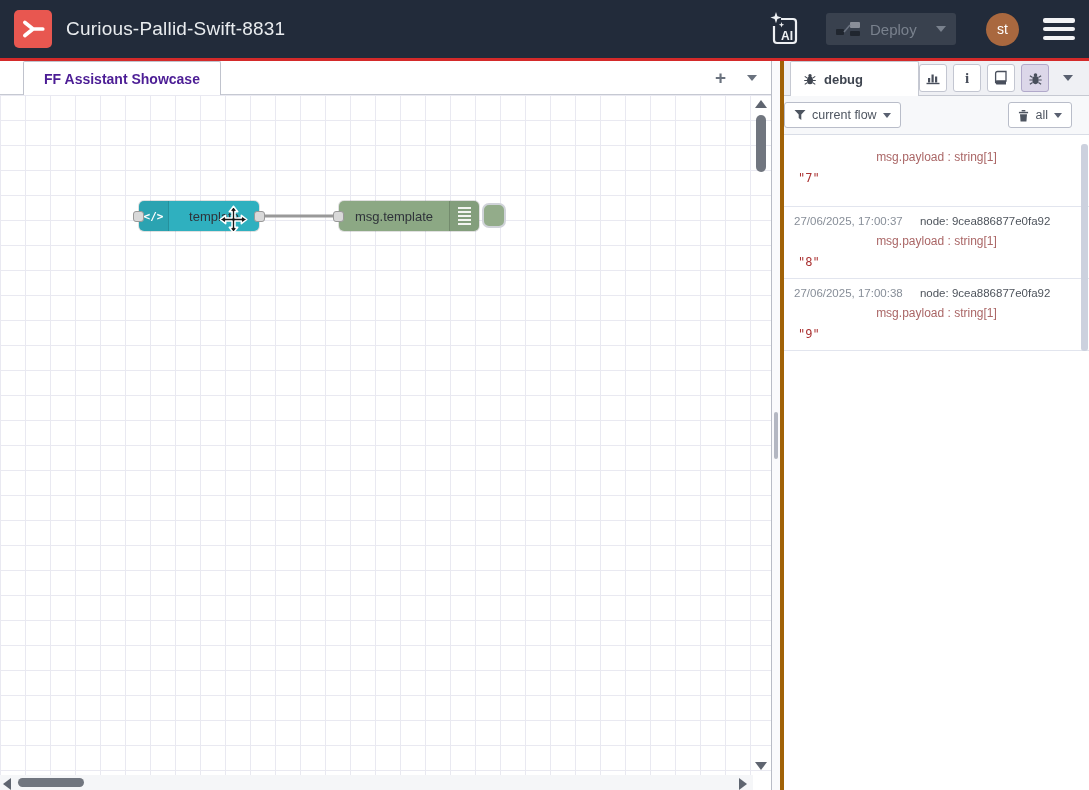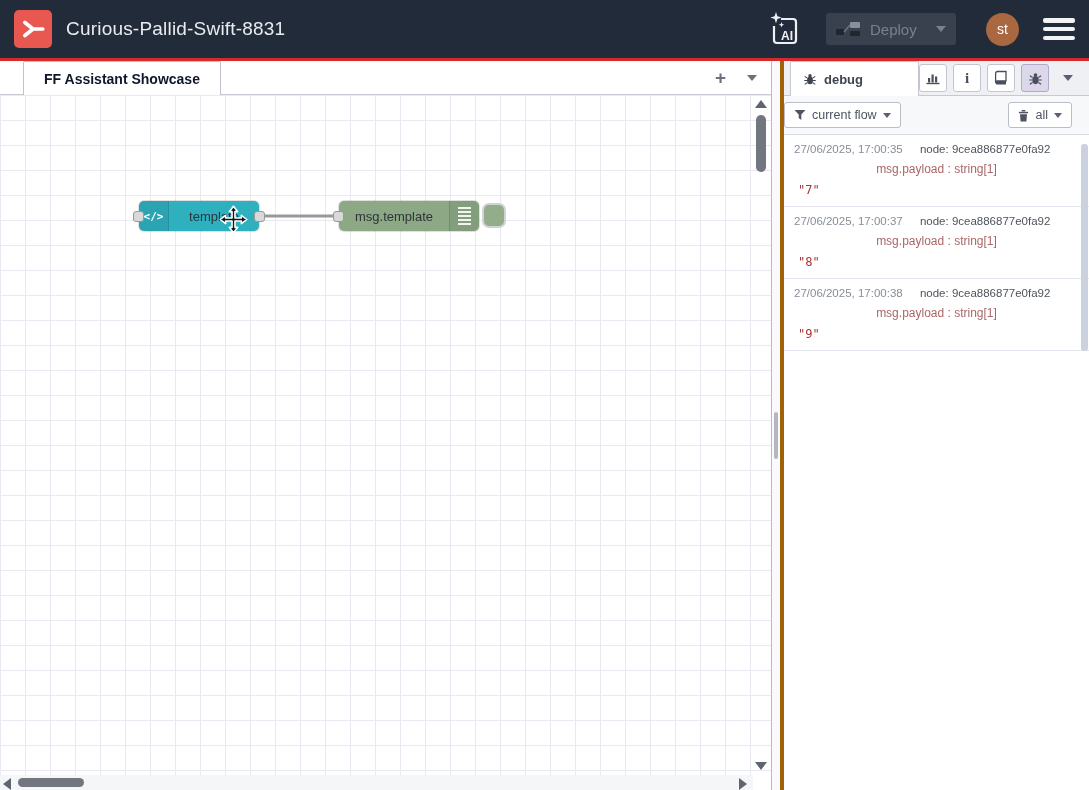--- a/index.html
+++ b/index.html
@@ -20,21 +20,21 @@
   .hamburger { width:32px; height:22px; display:flex; flex-direction:column; justify-content:space-between; cursor:pointer; }
   .hamburger span { display:block; height:4.5px; background:#f2f3f5; border-radius:2px; }
   .red-line { height:3px; background:#d42a2a; flex:0 0 auto; }
 
   
   .main { flex:1; display:flex; min-height:0; }
 
   
   .workspace { width:772px; flex:0 0 auto; display:flex; flex-direction:column; background:#fff; border-right:1px solid #b9bcc6; position:relative; }
   .tabbar { height:34px; flex:0 0 auto; background:#fff; border-bottom:1px solid #c6c9d2; position:relative; display:flex; }
-  .flow-tab { margin-left:23px; width:198px; height:34px; background:#fff; border:1px solid #c0c3cd; border-bottom:none; margin-bottom:-1px; border-radius:2px 2px 0 0; display:flex; align-items:center; justify-content:center; font-size:14px; font-weight:bold; color:#0f172a; }
+  .flow-tab { margin-left:23px; width:198px; height:34px; background:#fff; border:1px solid #c0c3cd; border-bottom:none; margin-bottom:-1px; border-radius:2px 2px 0 0; display:flex; align-items:center; justify-content:center; font-size:14px; font-weight:bold; color:#4c1d95; }
   .tabbar-btn { position:absolute; top:7px; color:#6a727e; font-size:19px; font-weight:bold; line-height:20px; cursor:pointer; }
   .tabbar-plus { right:45px; }
   .tabbar-caret { right:14px; top:14px; width:0; height:0; border-left:5px solid transparent; border-right:5px solid transparent; border-top:6px solid #6a727e; }
 
   .canvas { position:relative; flex:1; background:#fff;
     background-image:linear-gradient(#e9e9f1 1px, transparent 1px), linear-gradient(90deg, #e9e9f1 1px, transparent 1px);
     background-size:25px 25px; overflow:hidden; }
   .wire-svg { position:absolute; left:0; top:0; width:100%; height:100%; pointer-events:none; }
 
   .node { position:absolute; height:30px; border-radius:5px; display:flex; align-items:center; font-size:13px; color:#2f333a; box-shadow:0 0 0 1px rgba(0,0,0,0.12); }
@@ -239,24 +239,20 @@
             <rect x="4" y="1" width="4" height="1.6" fill="#4e5560"></rect>
             <path d="M2.2 5.5 H9.8 L9.2 13.5 H2.8 Z" fill="#4e5560"></path>
           </svg>
           <span>all</span>
           <span class="caret"></span>
         </div>
       </div>
 
       <div class="messages">
         <div class="msg">
-          <div class="msg-meta">
-            <span class="ts">27/06/2025, 17:00:35</span>
-            <span class="node-id">node: 9cea886877e0fa92</span>
-          </div>
           <div class="msg-path">msg.payload : string[1]</div>
           <div class="msg-value">"7"</div>
         </div>
         <div class="msg">
           <div class="msg-meta">
             <span class="ts">27/06/2025, 17:00:37</span>
             <span class="node-id">node: 9cea886877e0fa92</span>
           </div>
           <div class="msg-path">msg.payload : string[1]</div>
           <div class="msg-value">"8"</div>

